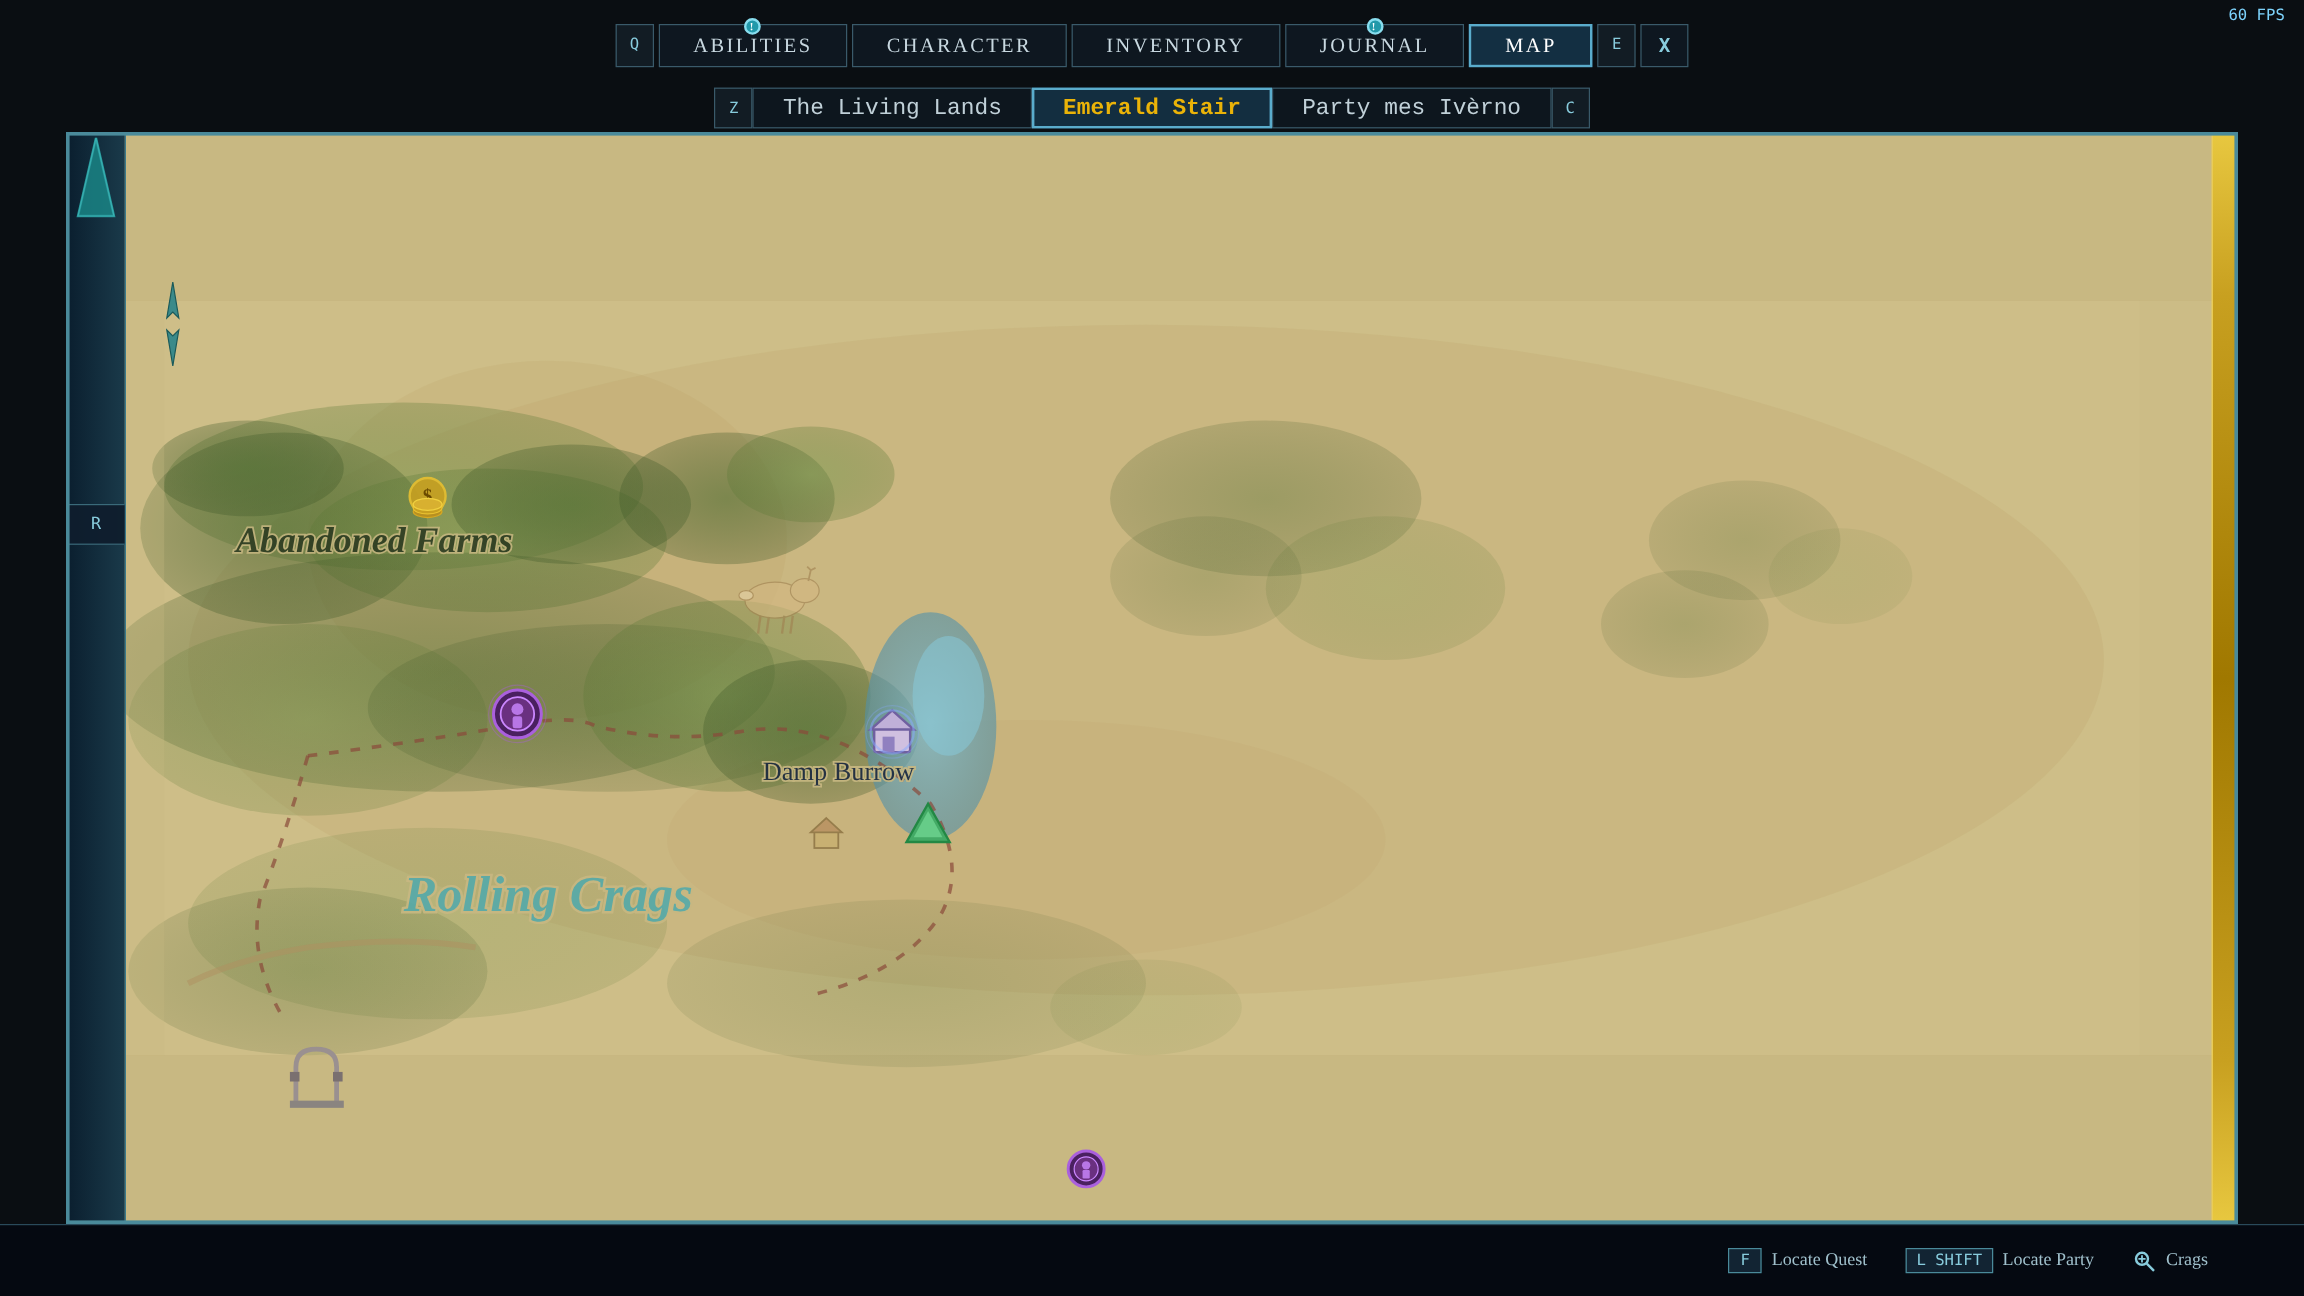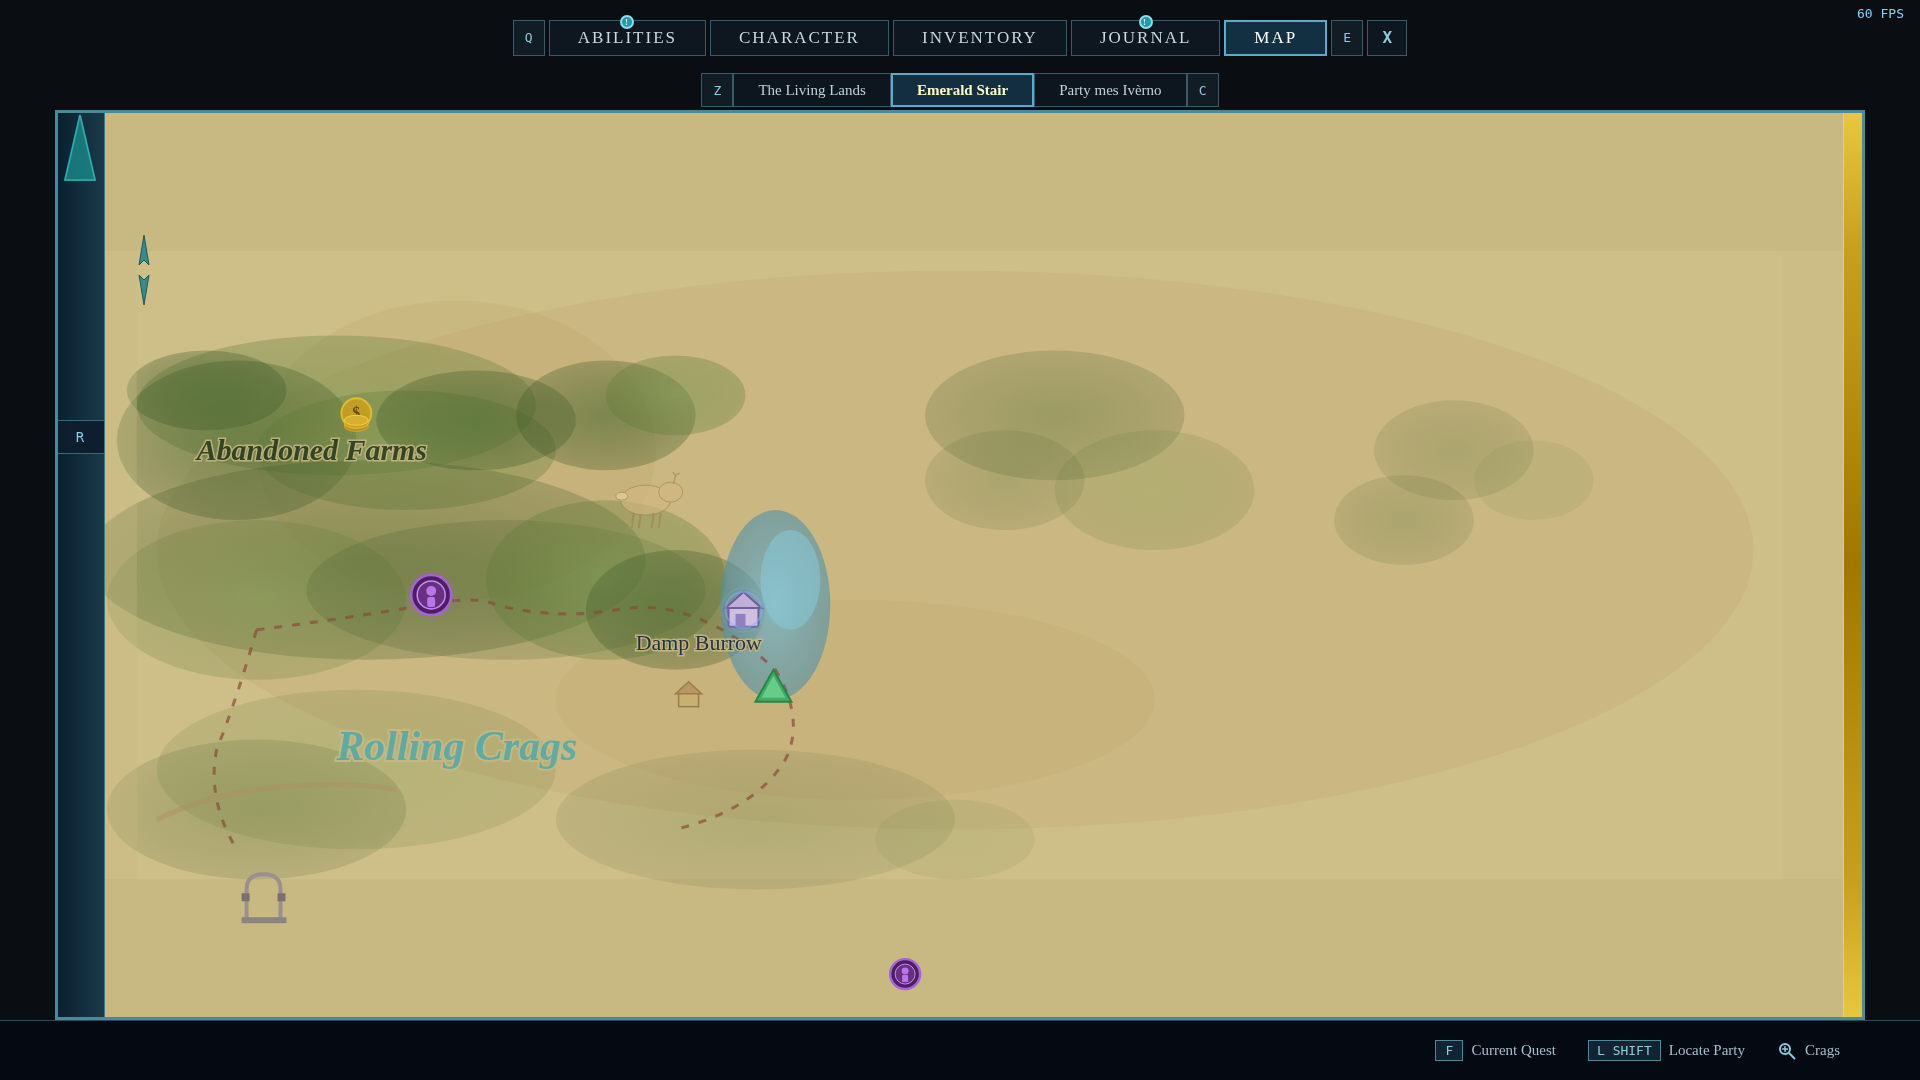--- a/index.html
+++ b/index.html
@@ -132,34 +132,34 @@
       display: flex;
       align-items: center;
       justify-content: center;
       cursor: pointer;
     }
 
     .sub-tab {
       background: rgba(15,25,35,0.75);
       border: 1px solid #3a5a6a;
       color: #c0d0d8;
-      font-size: 15px;
-      font-family: Liberation Serif, serif;
+      font-size: 19px;
+      font-family: Liberation Mono, monospace;
       padding: 0 24px;
       height: 34px;
       display: flex;
       align-items: center;
       justify-content: center;
       cursor: pointer;
     }
 
     .sub-tab.active {
       background: rgba(20,50,70,0.9);
       border: 2px solid #5aaccc;
-      color: #fef9c3;
+      color: #eab308;
       font-weight: bold;
     }
 
     
     #map-container {
       position: absolute;
       top: 110px;
       left: 55px;
       right: 55px;
       bottom: 60px;
@@ -473,21 +473,21 @@
             border-left:1px solid #f0d050; z-index:50;">
 </div>
 
 <div id="map-border"></div>
 
 <div id="bottom-bar">
   <div class="bottom-hint">
     <div class="bottom-key">
       <span>F</span>
     </div>
-    <span>Current Quest</span>
+    <span>Locate Quest</span>
   </div>
 
   <div class="bottom-hint">
     <div class="bottom-key">
       <span>L SHIFT</span>
     </div>
     <span>Locate Party</span>
   </div>
 
   <div class="bottom-hint">

